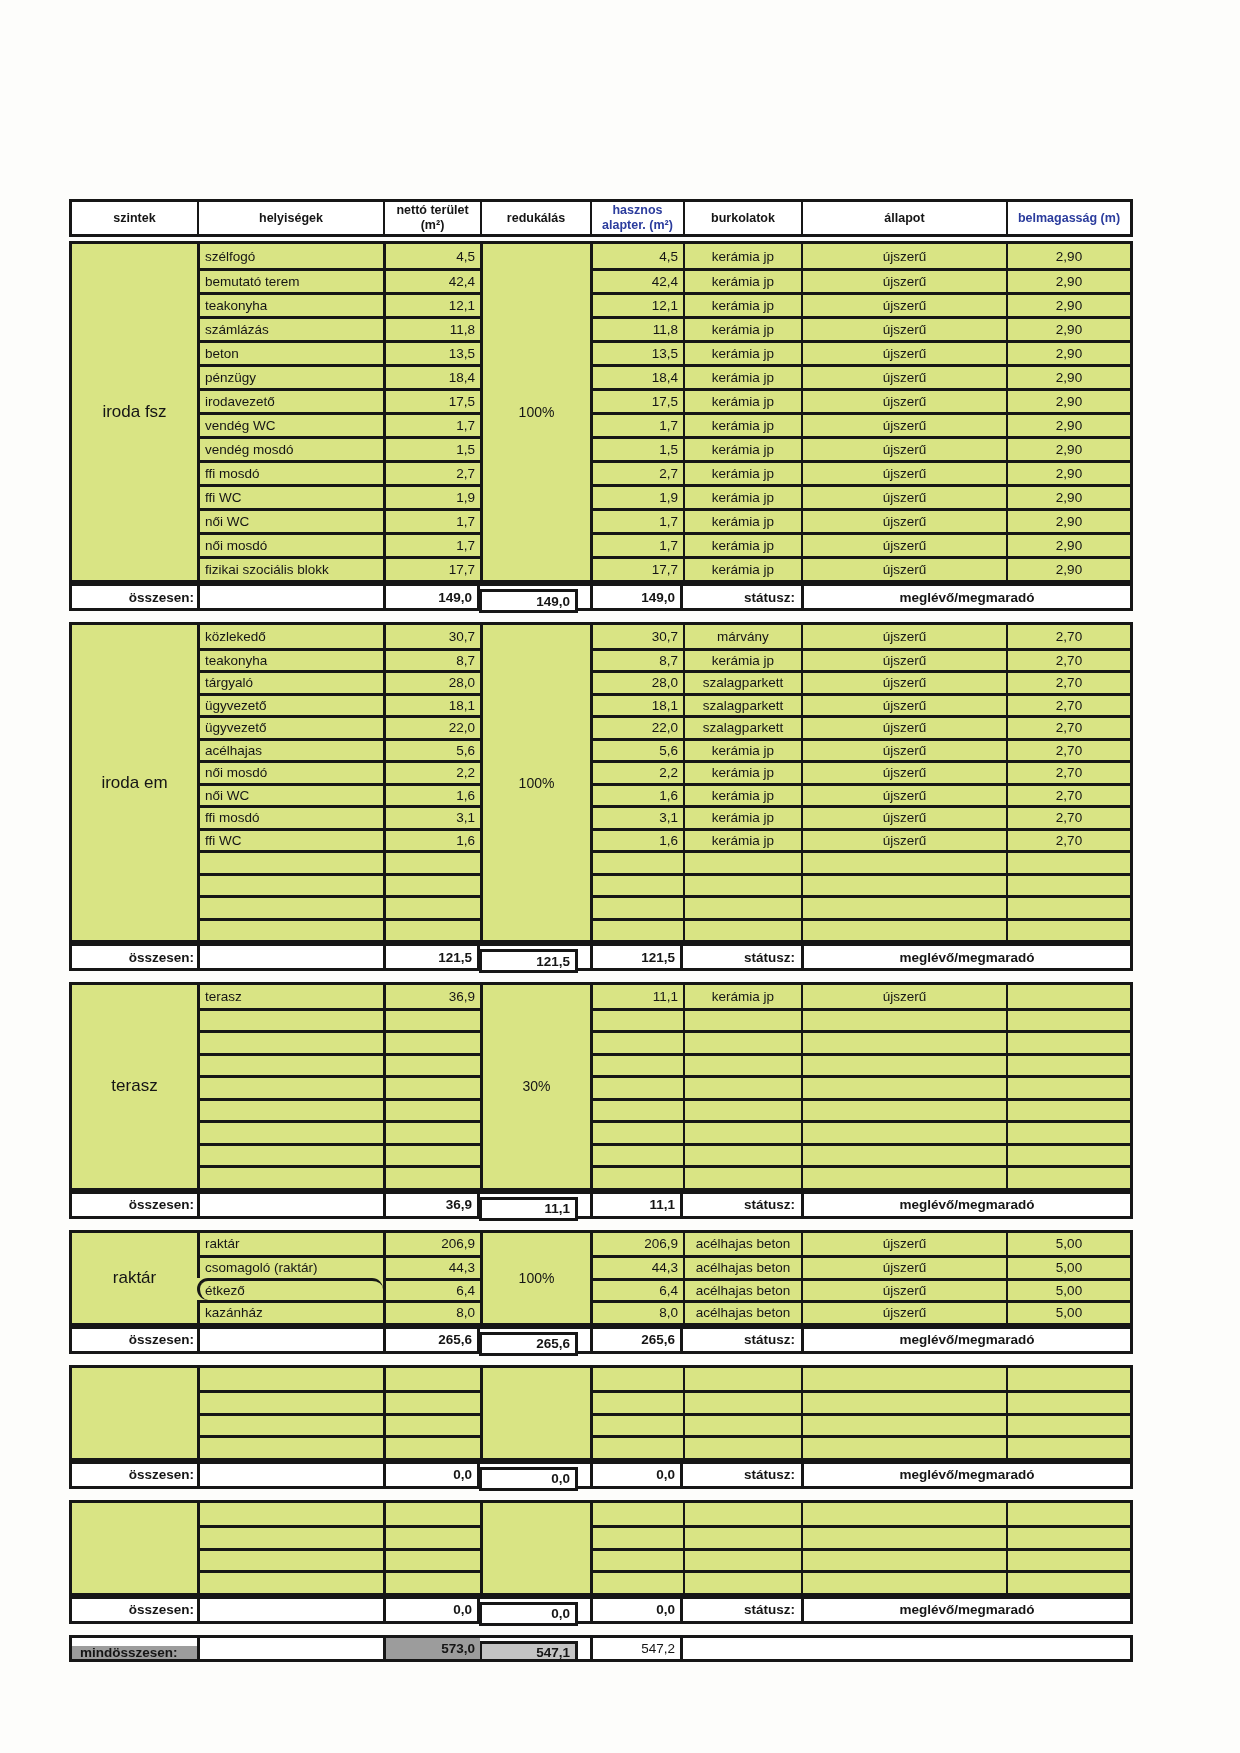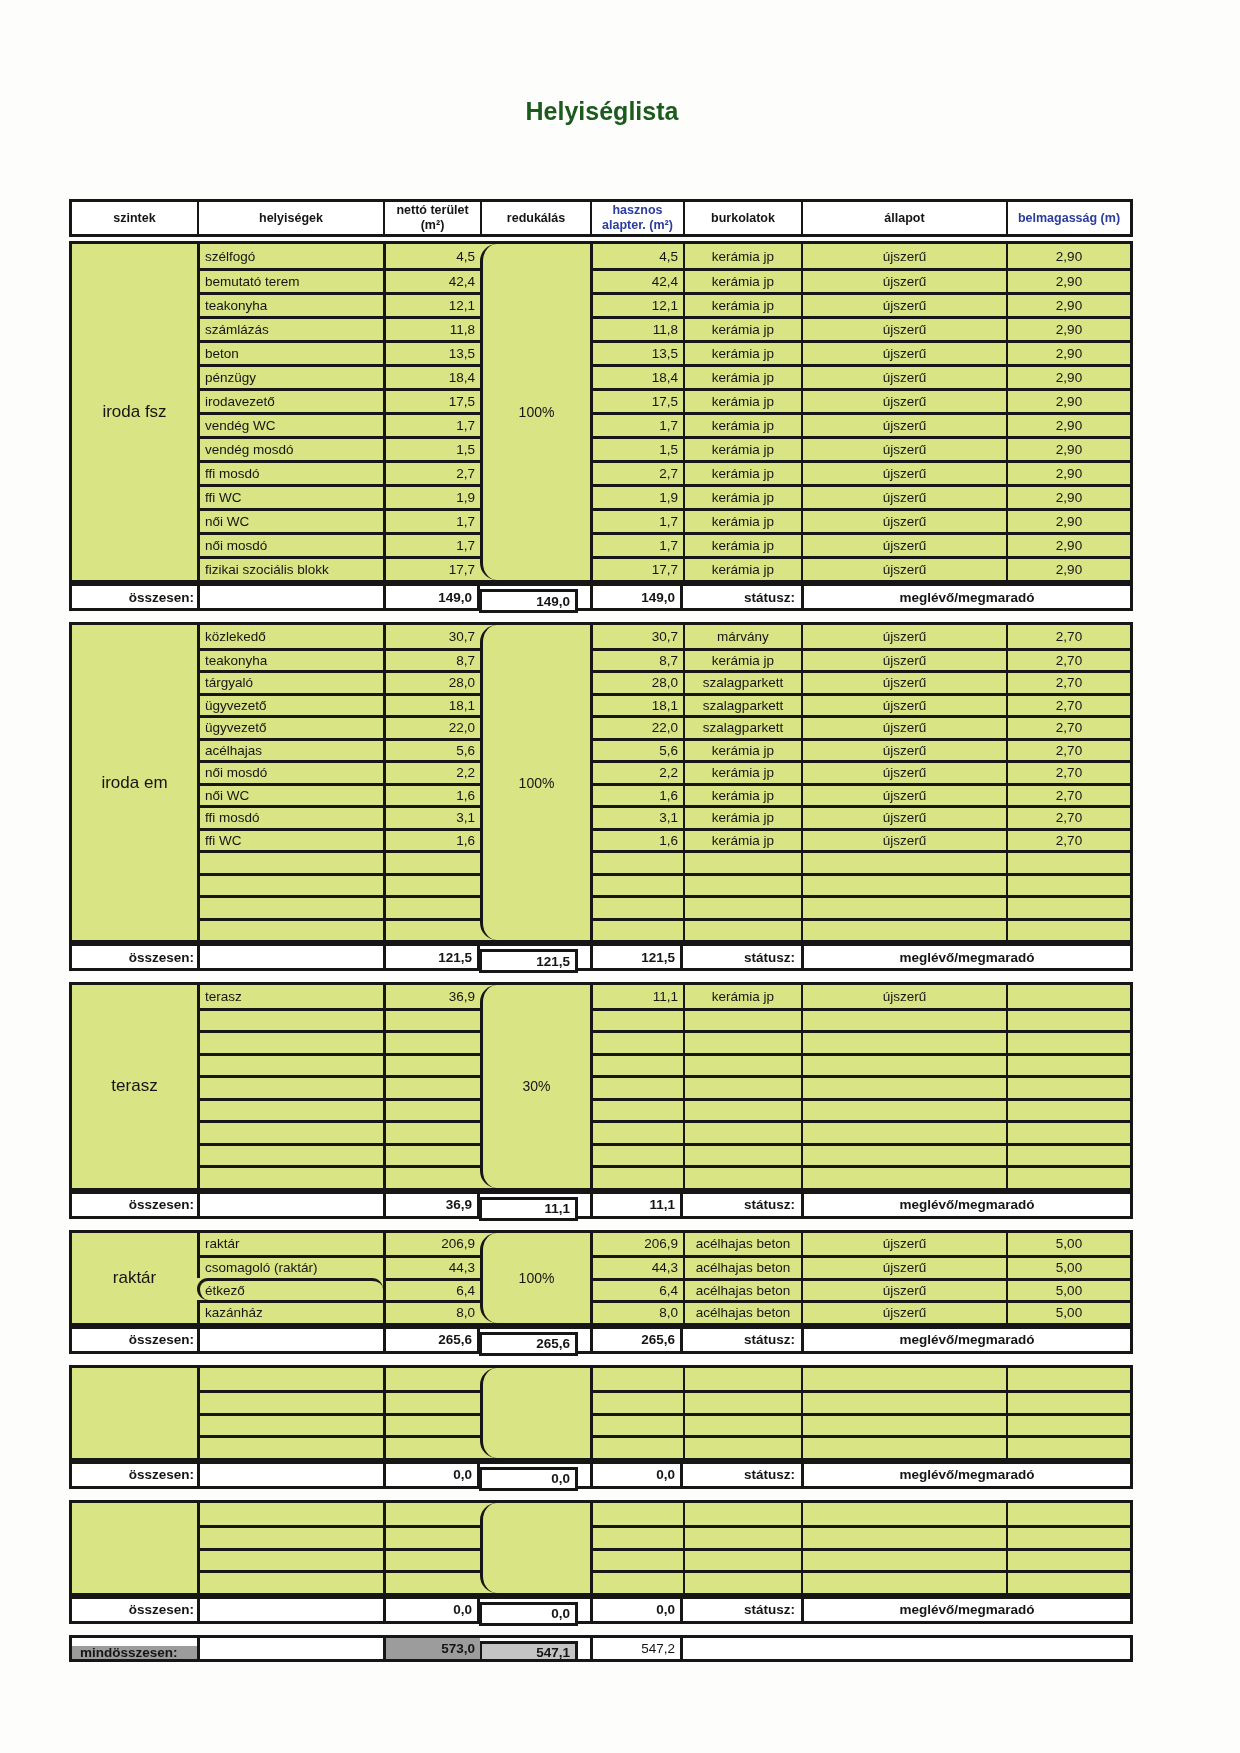--- a/index.html
+++ b/index.html
@@ -17,21 +17,21 @@
           border-left:2px solid var(--ink,#161616);box-sizing:border-box;}
   .h-cell:first-child{border-left:none;}
   .h-cell.accent{color:var(--accent,#2b3c9d);}
   
   .section{--rh:22.5px;border:3px solid var(--ink,#161616);background:var(--green,#d9e484);
            grid-auto-rows:var(--rh);}
   .section.sec-0{--rh:24px;}
   .cell{position:relative;display:flex;align-items:center;font-size:13.5px;
         box-sizing:border-box;overflow:hidden;white-space:nowrap;}
   .m-szintek{grid-column:1;justify-content:center;font-size:17px;}
-  .m-redukalas{grid-column:4;justify-content:center;font-size:14px;border-left:3px solid var(--ink,#161616);border-radius:17px;}
+  .m-redukalas{grid-column:4;justify-content:center;font-size:14px;border-left:3px solid var(--ink,#161616);}
   .c-helyisegek{grid-column:2;border-left:3px solid var(--ink,#161616);padding-left:5px;}
   .c-netto{grid-column:3;border-left:3px solid var(--ink,#161616);justify-content:flex-end;padding-right:5px;}
   .c-hasznos{grid-column:5;border-left:3px solid var(--ink,#161616);justify-content:flex-end;padding-right:5px;}
   .c-burkolat{grid-column:6;border-left:2px solid var(--ink,#161616);justify-content:center;}
   .c-allapot{grid-column:7;border-left:2px solid var(--ink,#161616);justify-content:center;}
   .c-belmagassag{grid-column:8;border-left:2px solid var(--ink,#161616);justify-content:center;}
   .bt{border-top:3px solid var(--ink,#161616);}
   
   .total-row{border:3px solid var(--ink,#161616);background:#ffffff;height:28px;margin-bottom:11px;}
   .tr-cell{display:flex;align-items:center;font-weight:bold;font-size:13.5px;
@@ -66,21 +66,20 @@
   .wm-oc{font-size:112px;font-weight:bold;line-height:0.95;letter-spacing:-2px;
          transform:scaleX(0.88);transform-origin:center top;}
   .wm-line{font-weight:bold;}
   .wm-otthon{font-size:25px;letter-spacing:5px;margin-top:14px;}
   .wm-centrum{font-size:25px;letter-spacing:3px;margin-top:21px;}
 </style>
 </head>
 <body>
 
 <div class="page">
-  <div class="doc-title">Helyiséglista</div>
 
   <div class="table-wrap" id="table-root">
       <div class="grid t-header">
         <div class="h-cell">
           <div class="h-line">szintek</div>
         </div>
         <div class="h-cell">
           <div class="h-line">helyiségek</div>
         </div>
         <div class="h-cell">

